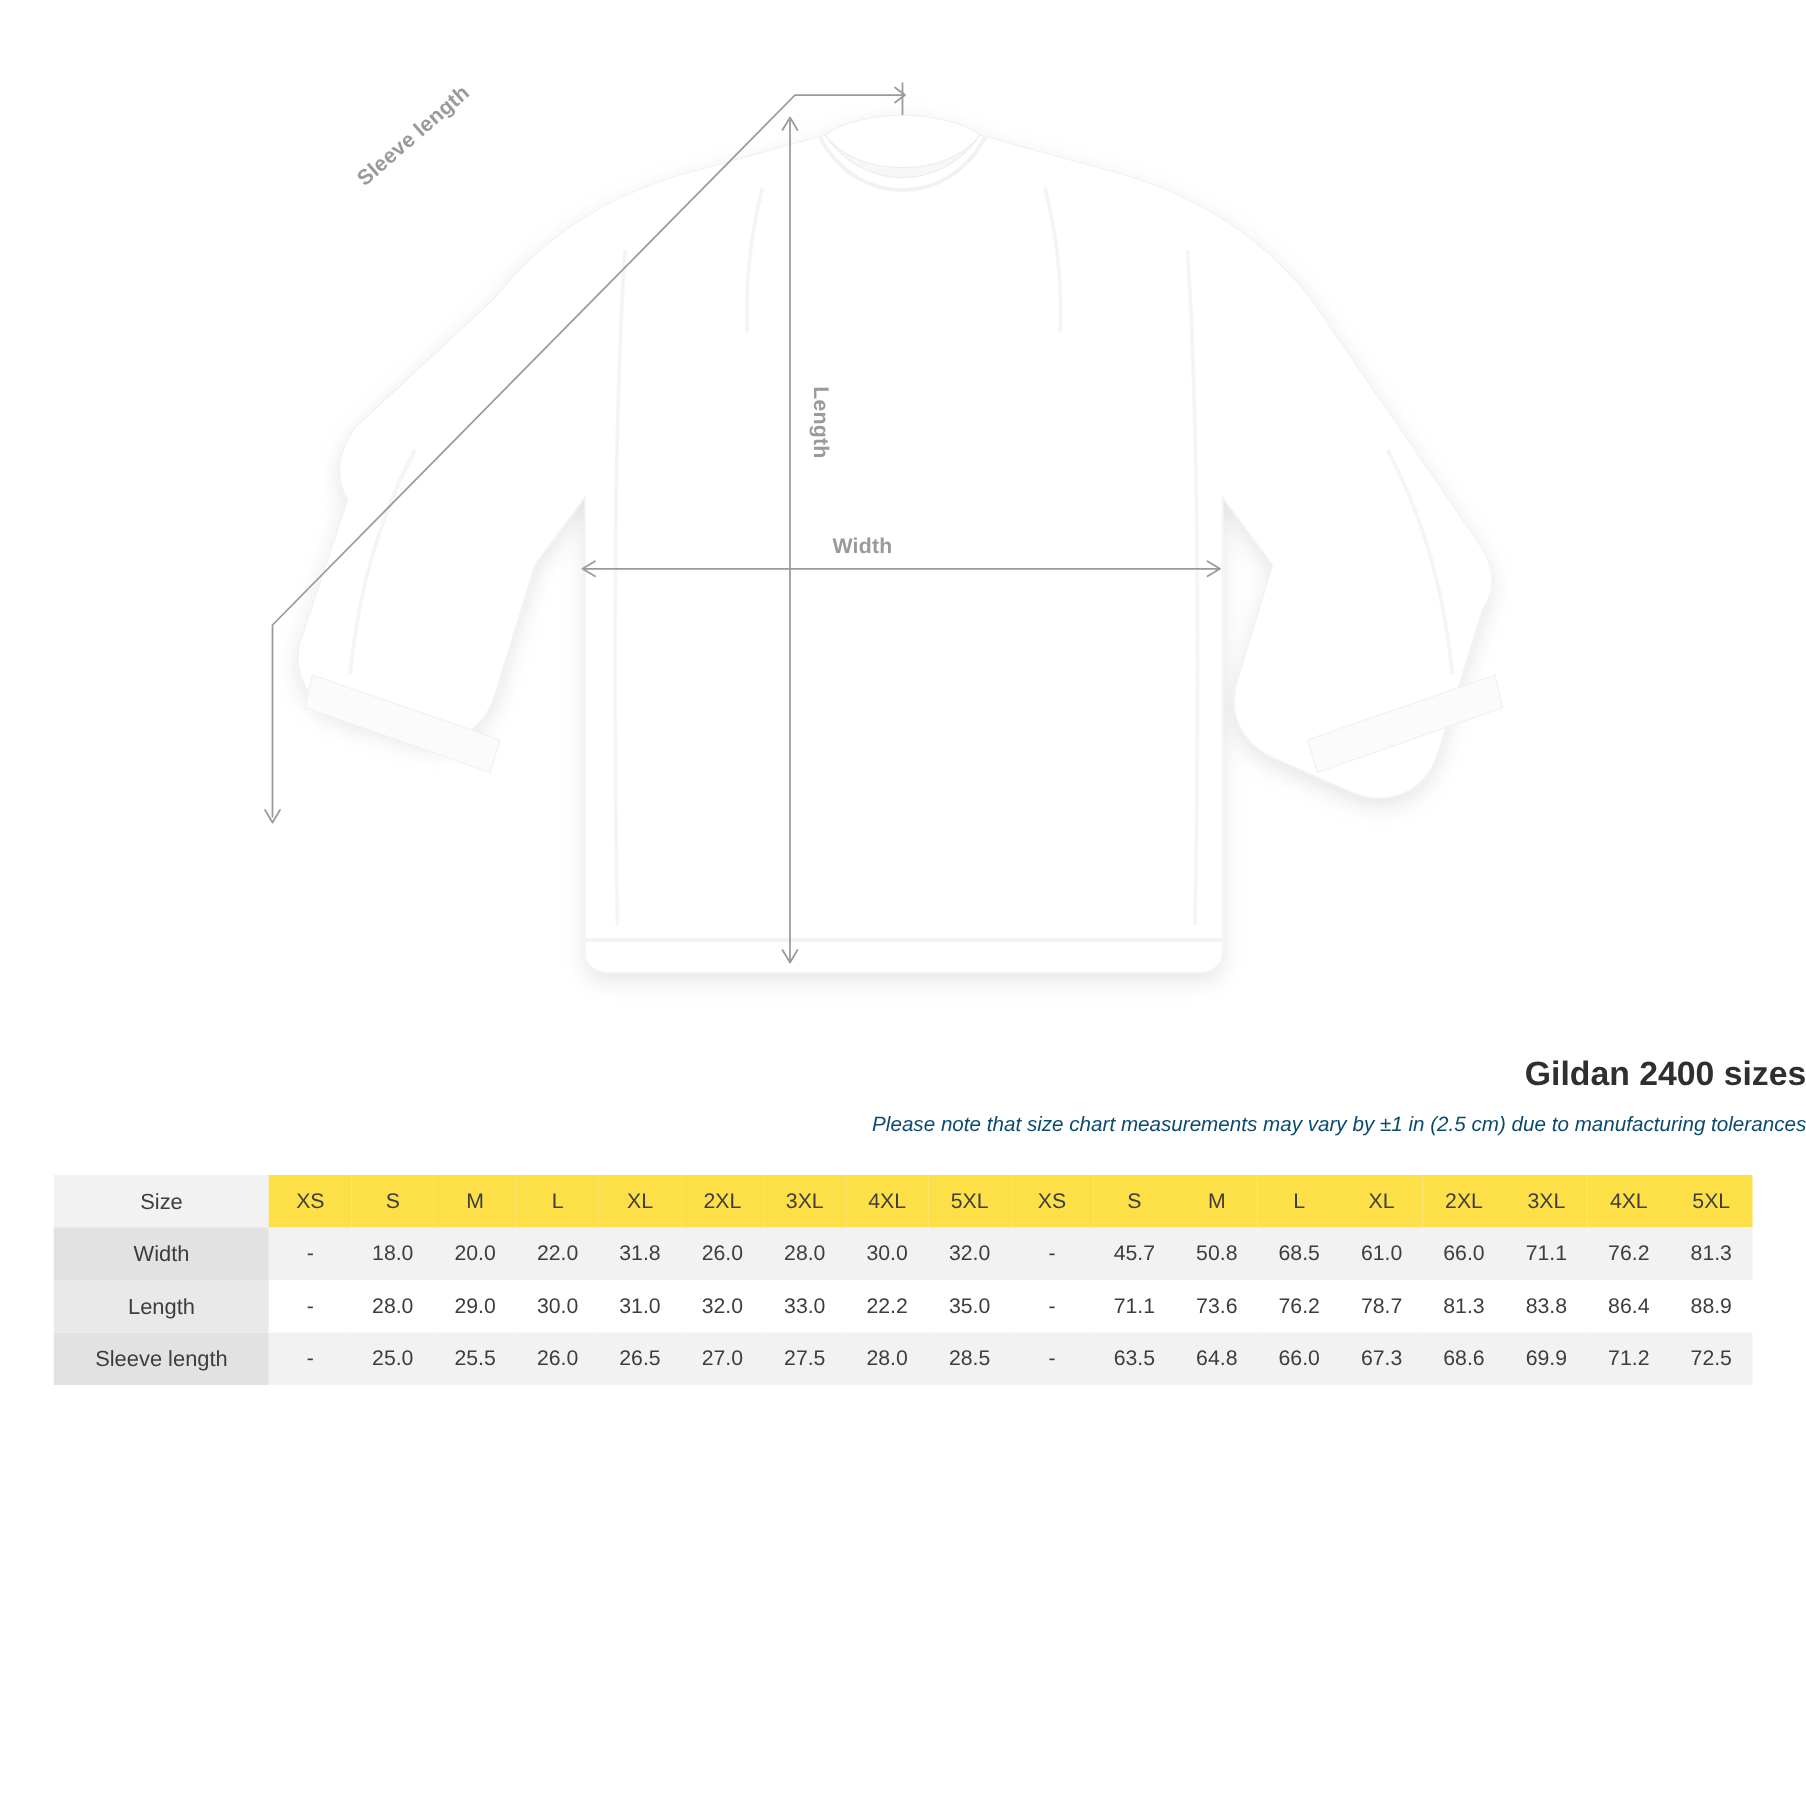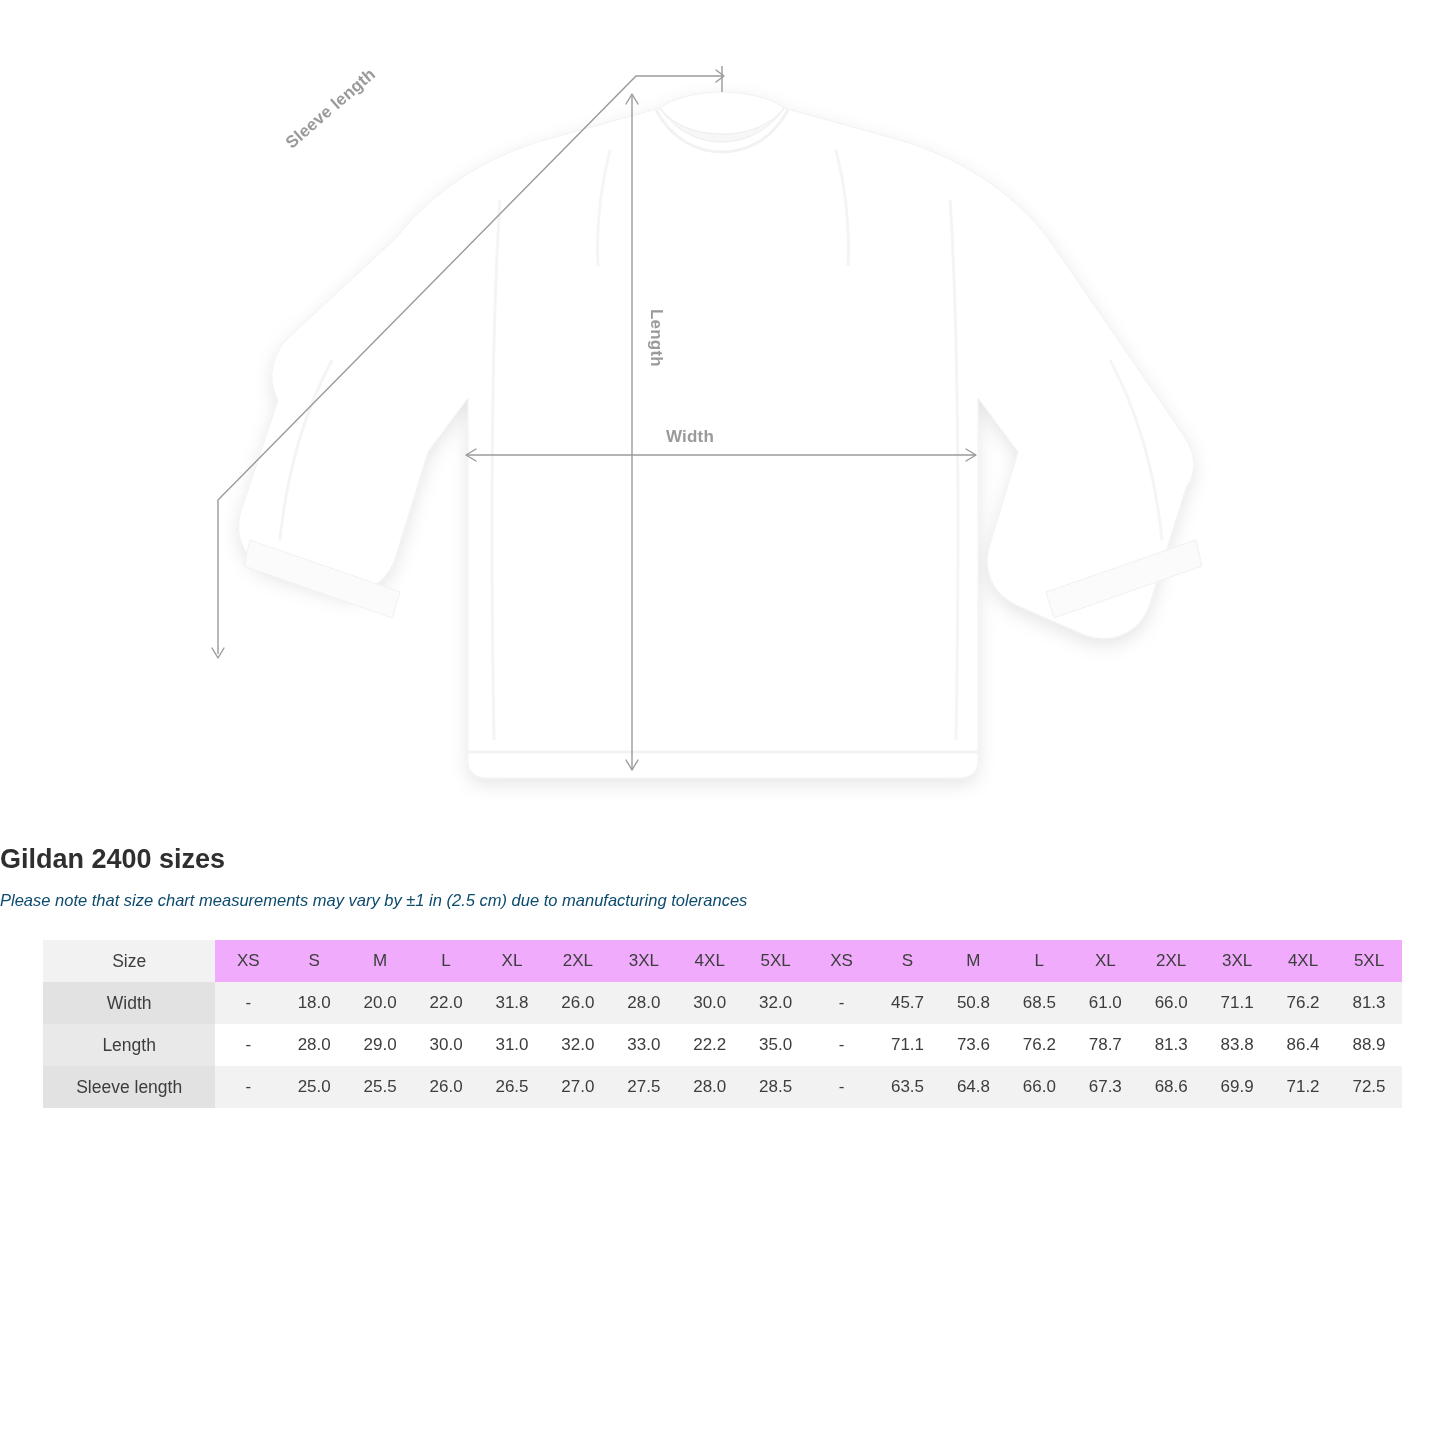--- a/index.html
+++ b/index.html
@@ -50,21 +50,21 @@
     top: 309px;
     writing-mode: vertical-rl;
   }
   .lbl-width {
     left: 666px;
     top: 427px;
   }
 
   
   .title-block {
-    text-align: left;
+    text-align: right;
     margin-top: 14px;
   }
   .chart-title {
     font-size: 27px;
     font-weight: bold;
     color: #2f2f2f;
     margin: 0 0 16px 0;
   }
   .chart-note {
     font-size: 16.5px;
@@ -105,21 +105,21 @@
   .unit-sub {
     font-size: 16px;
     font-style: italic;
     color: #6e6e6e;
     line-height: 1.6;
   }
   .hdr-row td {
     height: 84px;
     font-weight: bold;
     font-size: 17.5px;
-    background: #f0abfc;
+    background: #fde047;
   }
   .hdr-row td.rowhead {
     background: #f2f2f2;
   }
   .data-row td {
     height: 84px;
     background: #ffffff;
   }
   .data-row.alt td {
     background: #f2f2f2;

